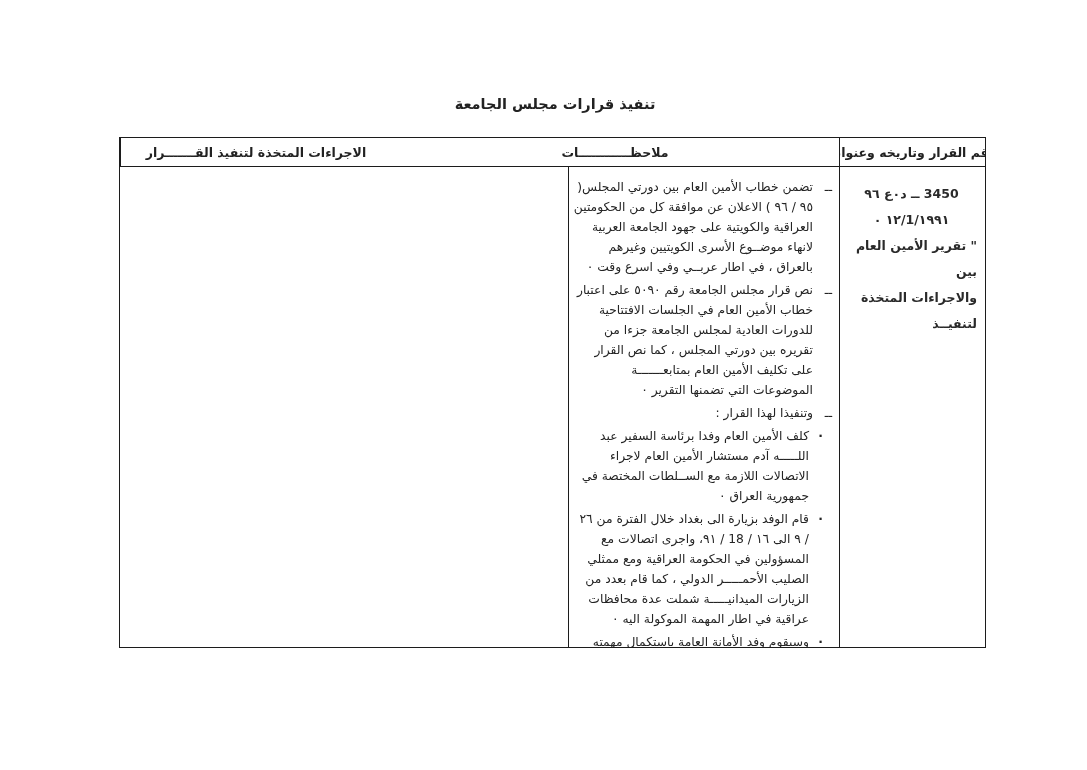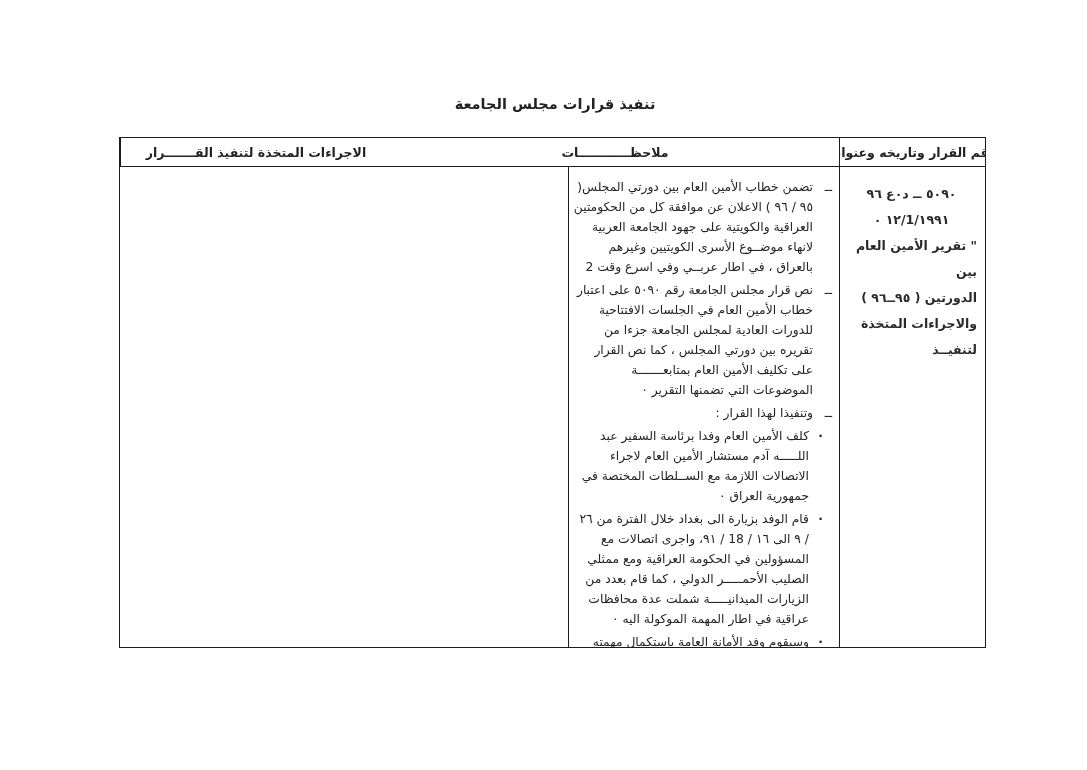--- a/index.html
+++ b/index.html
@@ -105,31 +105,30 @@
 
   <div class="header-row">
     <div class="cell hcell col-decision">رقم القرار وتاريخه وعنوانه</div>
     <div class="cell hcell col-notes">ملاحظــــــــــــات</div>
     <div class="cell hcell col-procedures">الاجراءات المتخذة لتنفيذ القـــــــرار</div>
   </div>
 
   <div class="body-row">
 
     <div class="cell col-decision decision-cell">
-      <div class="dline centered">٥٠٩٠ ــ د٠ع ٩٦</div>
+      <div class="dline centered">3450 ــ د٠ع ٩٦</div>
       <div class="dline centered">١٩٩١/1/١٢ ٠</div>
       <div class="dline">" تقرير الأمين العام بين</div>
-      <div class="dline">الدورتين ( ٩٥ــ٩٦ )</div>
       <div class="dline">والاجراءات المتخذة لتنفيــذ</div>
     </div>
 
     <div class="cell col-procedures procedures-cell">
       <div class="para dash">
         <span class="marker">ــ</span>
-        <span class="ptext">تضمن خطاب الأمين العام بين دورتي المجلس( ٩٥ / ٩٦ ) الاعلان عن موافقة كل من الحكومتين العراقية والكويتية على جهود الجامعة العربية لانهاء موضــوع الأسرى الكويتيين وغيرهم بالعراق ، في اطار عربــي وفي اسرع وقت 2</span>
+        <span class="ptext">تضمن خطاب الأمين العام بين دورتي المجلس( ٩٥ / ٩٦ ) الاعلان عن موافقة كل من الحكومتين العراقية والكويتية على جهود الجامعة العربية لانهاء موضــوع الأسرى الكويتيين وغيرهم بالعراق ، في اطار عربــي وفي اسرع وقت ٠</span>
       </div>
       <div class="para dash">
         <span class="marker">ــ</span>
         <span class="ptext">نص قرار مجلس الجامعة رقم ٥٠٩٠ على اعتبار خطاب الأمين العام في الجلسات الافتتاحية للدورات العادية لمجلس الجامعة جزءا من تقريره بين دورتي المجلس ، كما نص القرار على تكليف الأمين العام بمتابعـــــــة الموضوعات التي تضمنها التقرير ٠</span>
       </div>
       <div class="para dash">
         <span class="marker">ــ</span>
         <span class="ptext">وتنفيذا لهذا القرار :</span>
       </div>
       <div class="para bullet">

